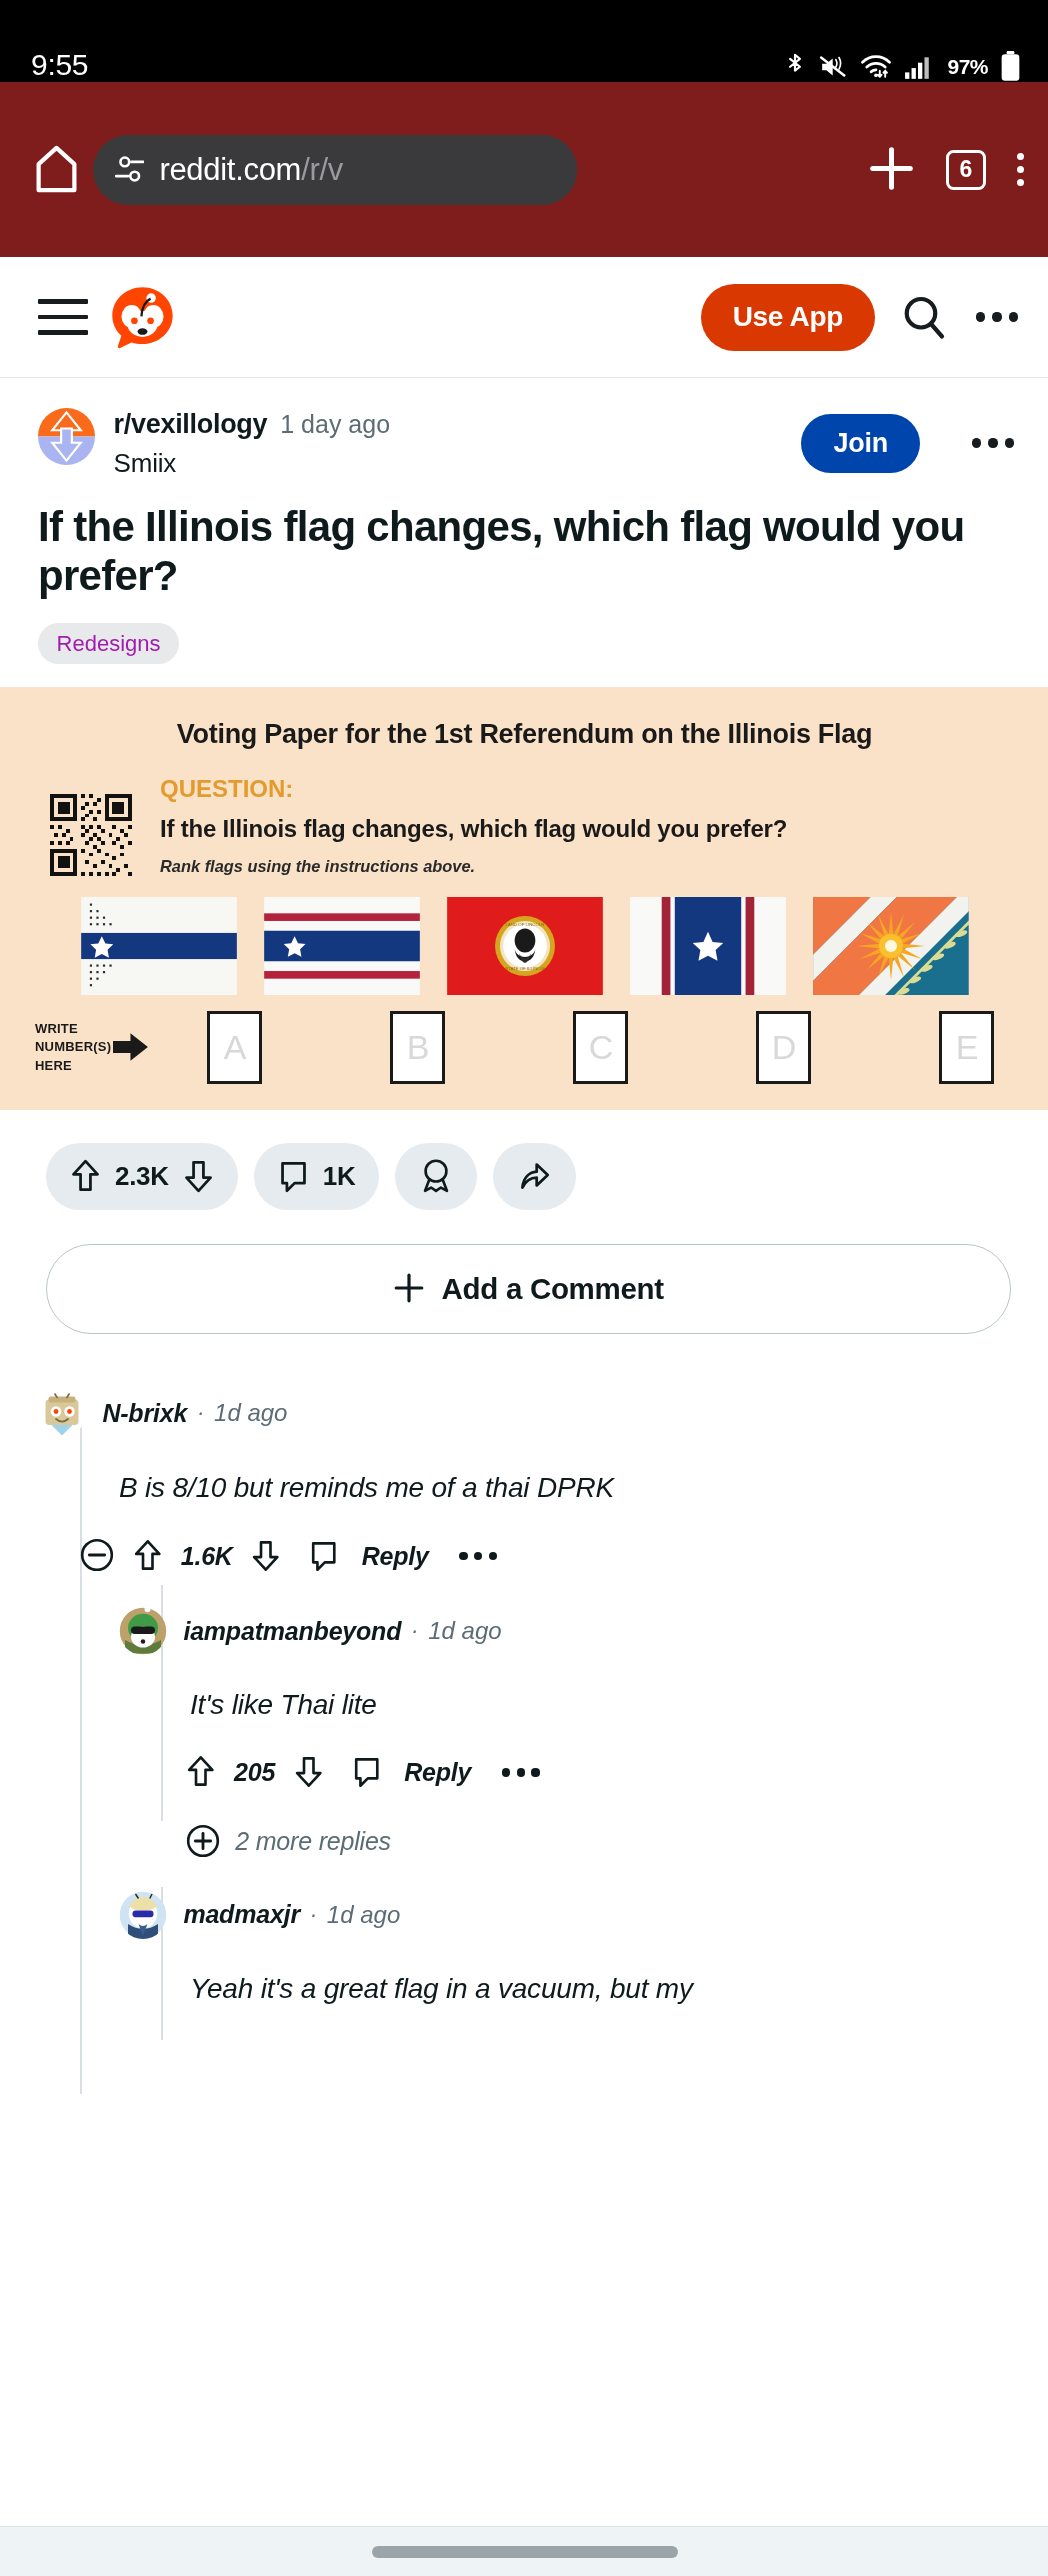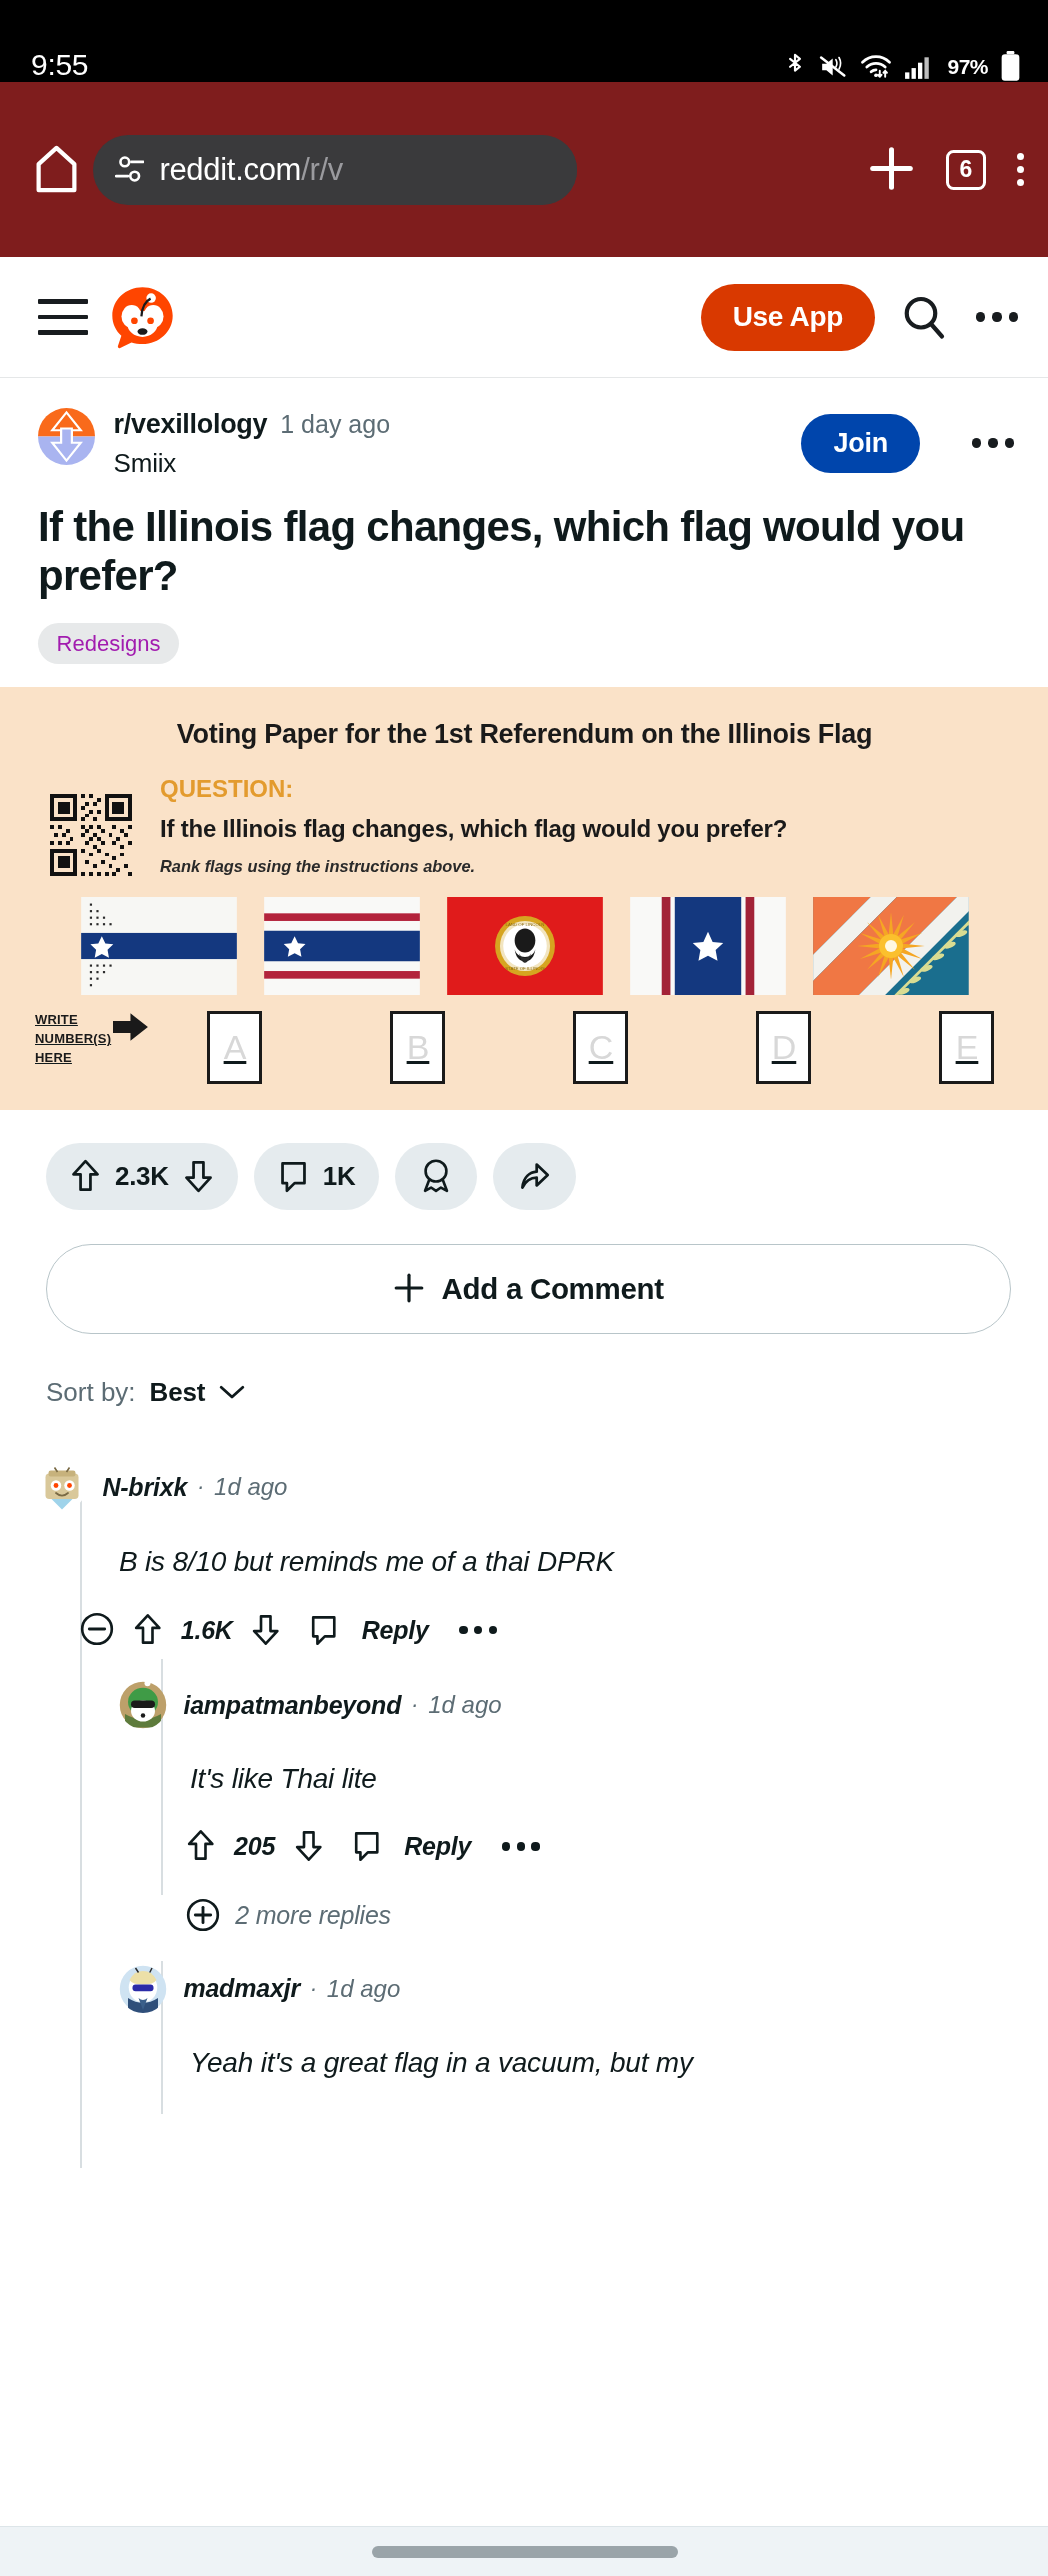--- a/index.html
+++ b/index.html
@@ -156,21 +156,21 @@
   .qr { width: 82px; height: 82px; margin-top: 23px; flex: 0 0 82px; }
   .ballot-q { margin-left: 28px; }
   .q-label { color: #e39b2e; font-size: 24px; font-weight: 700; letter-spacing: 0px; }
   .q-text { font-size: 24px; font-weight: 700; color: #1a1a1a; margin-top: 12px; letter-spacing: -0.2px; }
   .q-note { font-size: 16.4px; font-style: italic; font-weight: 700; color: #2a2a2a; margin-top: 14px; }
 
   .flags-row { display: flex; justify-content: center; gap: 27px; margin-top: 21px; padding: 0 35px; }
   .flagcell { width: 156px; }
   .flagimg { width: 156px; height: 98px; position: relative; overflow: hidden; }
 
-  .boxes-row { display: flex; margin-top: 16.4px; padding: 0 35px; text-decoration: underline; }
+  .boxes-row { display: flex; align-items: center; margin-top: 16.4px; padding: 0 35px; }
   .write-here {
     font-size: 13px; font-weight: 700; color: #1a1a1a;
     line-height: 1.45; width: 82px; text-align: left; letter-spacing: 0.2px;
   }
   .arrow-right { margin: 0 7.6px 0 2.2px; }
   .boxes { display: flex; gap: 27px; justify-content: center; flex: 1; }
   .answerbox {
     width: 55px; height: 73px;
     background: #fff;
     border: 3.8px solid #1a1a1a;
@@ -721,29 +721,20 @@
     <div class="addcomment">
       <span>
         <svg width="32" height="32" viewBox="0 0 30 30">
             <line x1="15" y1="3" x2="15" y2="27" stroke="#0f1a1c" stroke-width="3" stroke-linecap="round"></line>
             <line x1="3" y1="15" x2="27" y2="15" stroke="#0f1a1c" stroke-width="3" stroke-linecap="round"></line>
           </svg>
       </span>
       <span class="txt">Add a Comment</span>
     </div>
 
-    <div class="sortby">
-      <span class="lbl">Sort by:</span>
-      <span class="val">Best</span>
-      <span>
-        <svg width="26" height="16.4" viewBox="0 0 24 15">
-            <path d="M2 3l10 9 10-9" fill="none" stroke="#0f1a1c" stroke-width="2.6" stroke-linecap="round" stroke-linejoin="round"></path>
-          </svg>
-      </span>
-    </div>
   </div>
 
   <div class="comments">
 
     <div class="threadline" style="left:80px; top:83px; height:677px;"></div>
     <div class="threadline" style="left:161px; top:251px; height:236px;"></div>
     <div class="threadline" style="left:161px; top:553px; height:153px;"></div>
 
     <div class="cmt" style="padding-left:38px;">
       <div class="cmt-head">

